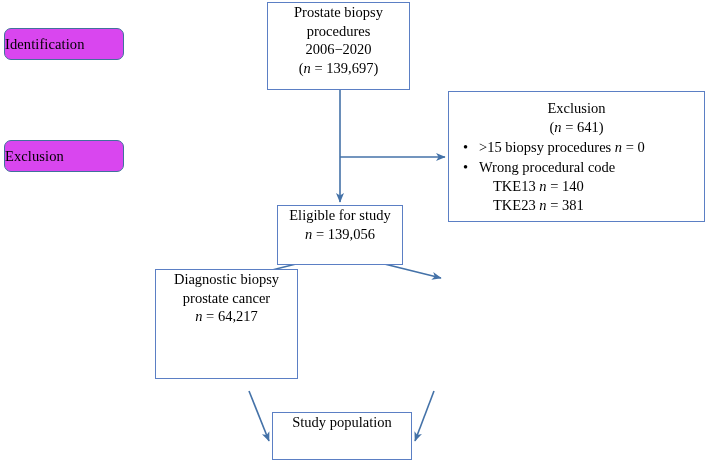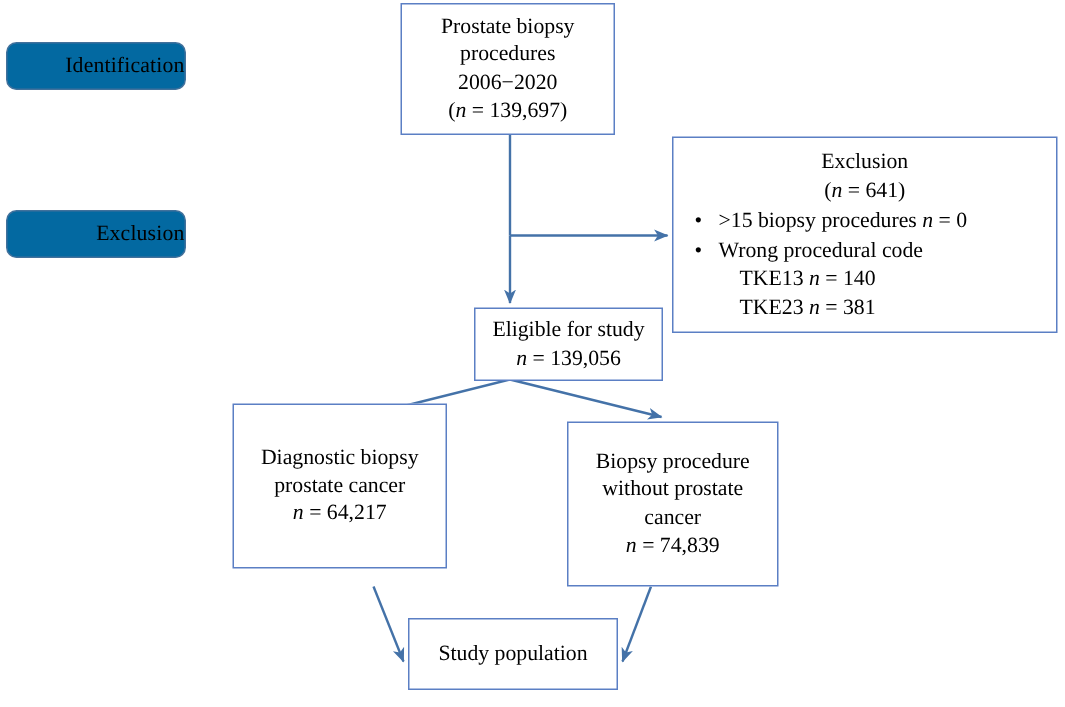--- a/index.html
+++ b/index.html
@@ -18,40 +18,40 @@
   svg.connectors {
     position: absolute;
     left: 0;
     top: 0;
     width: 710px;
     height: 471px;
     pointer-events: none;
   }
   .stage-label {
     position: absolute;
-    background: #0369a1;
+    background: #d946ef;
     border: 1px solid #41719c;
     border-radius: 7px;
     color: #000000;
     font-size: 14.5px;
     display: flex;
     align-items: center;
-    justify-content: flex-end;
+    justify-content: flex-start;
     letter-spacing: 0.1px;
     box-sizing: border-box;
   }
   .node {
     position: absolute;
     background: #ffffff;
     border: 1px solid #5b7fc4;
     box-sizing: border-box;
     display: flex;
     flex-direction: column;
     align-items: center;
-    justify-content: center;
+    justify-content: flex-start;
     text-align: center;
     color: #000000;
     font-size: 14.5px;
     line-height: 1.28;
   }
   .node .line { display: block; white-space: nowrap; }
   .node.align-left-content {
     align-items: stretch;
     justify-content: flex-start;
     text-align: left;
@@ -139,35 +139,29 @@
         <span class="bullet-dot">•</span><span>&gt;15 biopsy procedures </span><i class="ital">n</i><span> = 0</span>
       </li>
       <li>
         <span class="bullet-dot">•</span><span>Wrong procedural code</span>
       </li>
     </ul>
     <span class="sub-line"><span>TKE13 </span><i class="ital">n</i><span> = 140</span></span>
     <span class="sub-line"><span>TKE23 </span><i class="ital">n</i><span> = 381</span></span>
   </div>
 
-  <div class="node" style="left:277px; top:205px; width:126px; height:49px;margin-left:39px;">
+  <div class="node" style="left:277px; top:205px; width:126px; height:60px;">
     <span class="line">Eligible for study</span>
     <span class="line"><i class="ital">n</i><span> = 139,056</span></span>
   </div>
 
   <div class="node" style="left:155px; top:269px; width:143px; height:110px;">
     <span class="line">Diagnostic biopsy</span>
     <span class="line">prostate cancer</span>
     <span class="line"><i class="ital">n</i><span> = 64,217</span></span>
   </div>
 
-  <div class="node" style="left:378px; top:281px; width:141px; height:110px;">
-    <span class="line">Biopsy procedure</span>
-    <span class="line">without prostate</span>
-    <span class="line">cancer</span>
-    <span class="line"><i class="ital">n</i><span> = 74,839</span></span>
-  </div>
 
   <div class="node" style="left:272px; top:412px; width:140px; height:48px;">
     <span class="line">Study population</span>
   </div>
 
 </div>
 
 </body></html>

